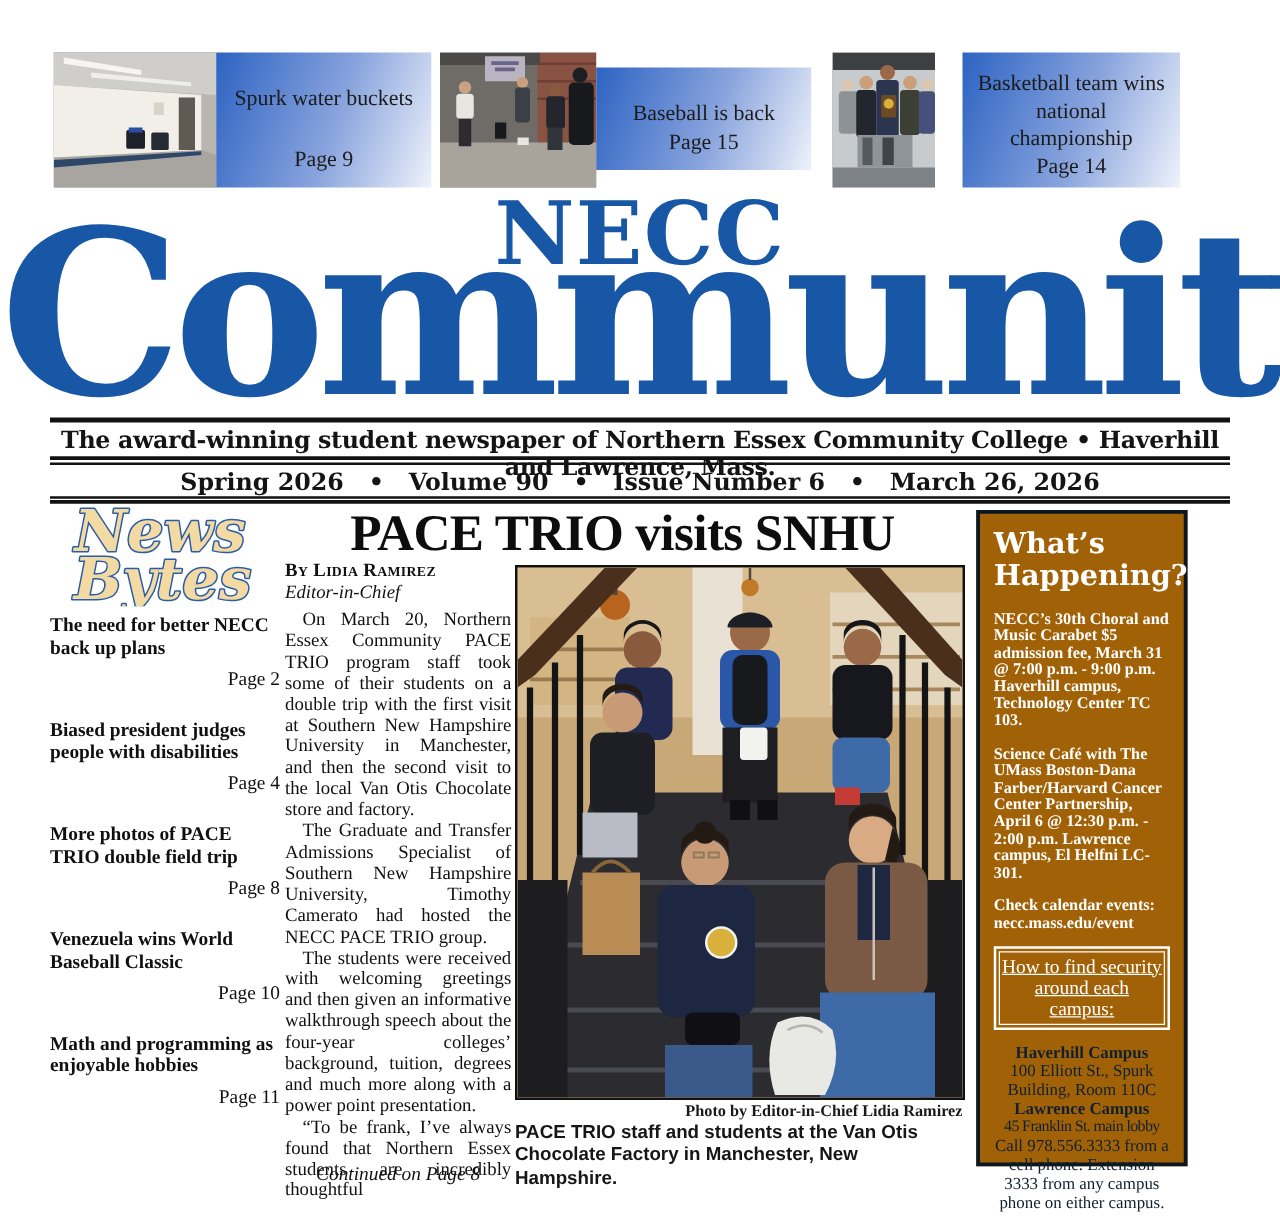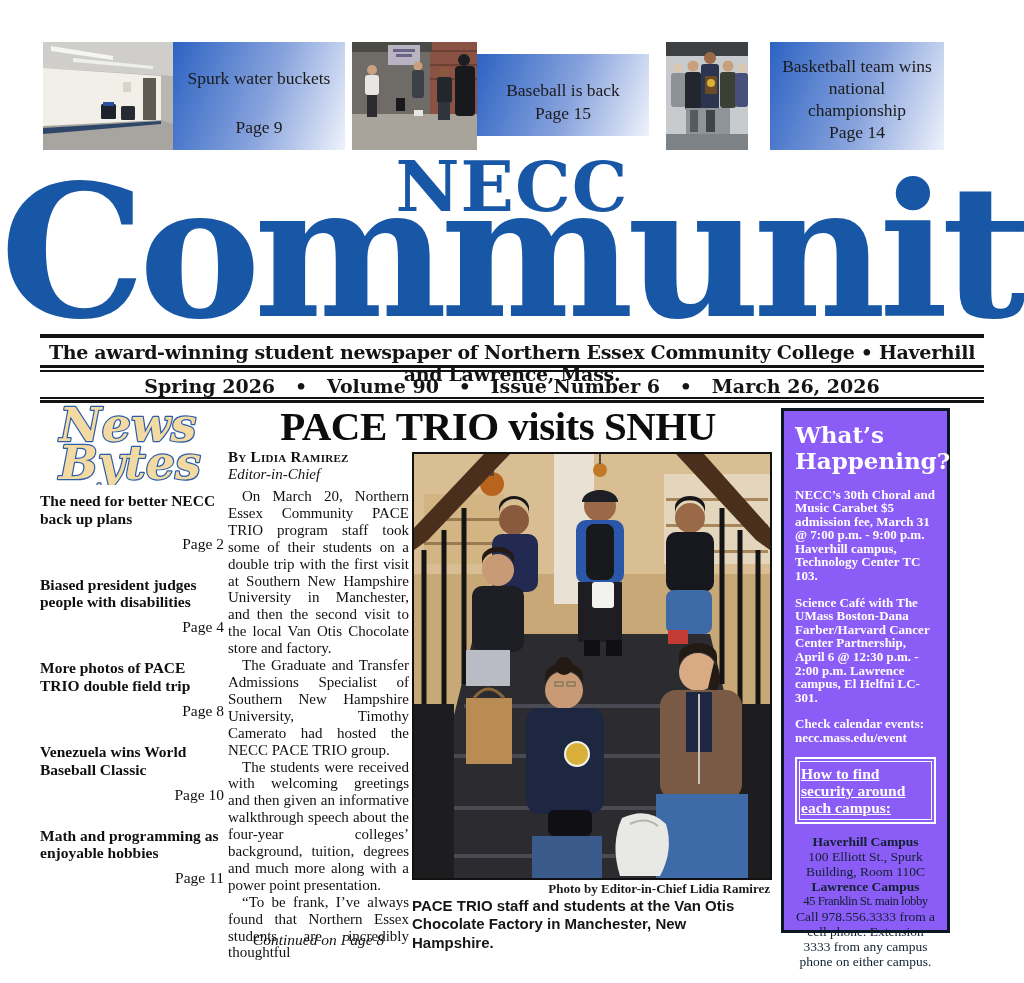--- a/index.html
+++ b/index.html
@@ -52,30 +52,30 @@
   .main-photo{left:412px;top:452px;width:356px;height:424px;border:2px solid #111;
       overflow:hidden;background:#c9a878;}
   .main-photo svg{display:block;width:100%;height:100%;}
   .photo-credit{left:412px;top:881px;width:358px;text-align:right;
       font-weight:bold;font-size:13px;color:#1a1a1a;}
   .photo-caption{left:412px;top:897px;width:350px;font-family:"Liberation Sans",sans-serif;
       font-weight:bold;font-size:15px;line-height:1.22;color:#161616;}
 
   
   .wh-box{left:781px;top:408px;width:169px;height:525px;box-sizing:border-box;
-      background:#8b5cf6;border:3px solid #0b1722;padding:11px 11px 8px;}
+      background:#a16207;border:3px solid #0b1722;padding:11px 11px 8px;}
   .wh-title{font-family:"DejaVu Serif",serif;font-weight:bold;font-size:23px;line-height:1.12;
       color:#ffffff;}
   .wh-events{margin-top:14px;}
   .wh-event{font-weight:bold;font-size:13px;line-height:13.6px;color:#ffffff;margin-bottom:13px;}
   .wh-cal{font-weight:bold;font-size:13px;line-height:13.6px;color:#ffffff;white-space:pre-line;
       margin-bottom:12px;}
   .wh-sec-outer{border:2px solid #ffffff;padding:2px;margin:0 0 10px;}
   .wh-sec-inner{border:1.5px solid #ffffff;padding:3px 1px;}
-  .wh-sec-heading{text-align:left;font-weight:bold;font-size:15.5px;line-height:1.1;
+  .wh-sec-heading{text-align:center;font-weight:normal;font-size:15.5px;line-height:1.1;
       color:#ffffff;text-decoration:underline;}
   .wh-dir{text-align:center;color:#102030;font-size:13.5px;line-height:15px;}
   .wh-dir .bold{font-weight:bold;}
   .wh-dir .condensed{letter-spacing:-0.5px;font-size:12.8px;}
 </style>
 </head>
 <body>
 
 <div class="abs teaser-photo" style="left:43px;top:42px;width:130px;height:108px;">
   <svg viewBox="0 0 130 108" preserveAspectRatio="none">

